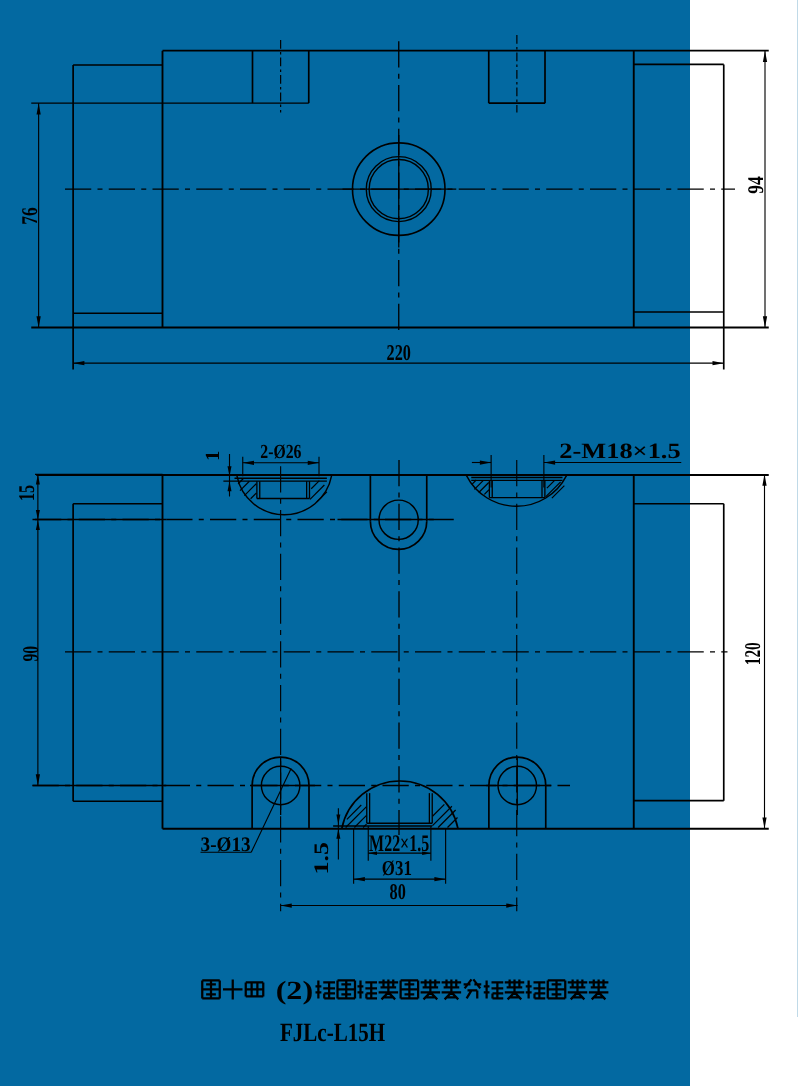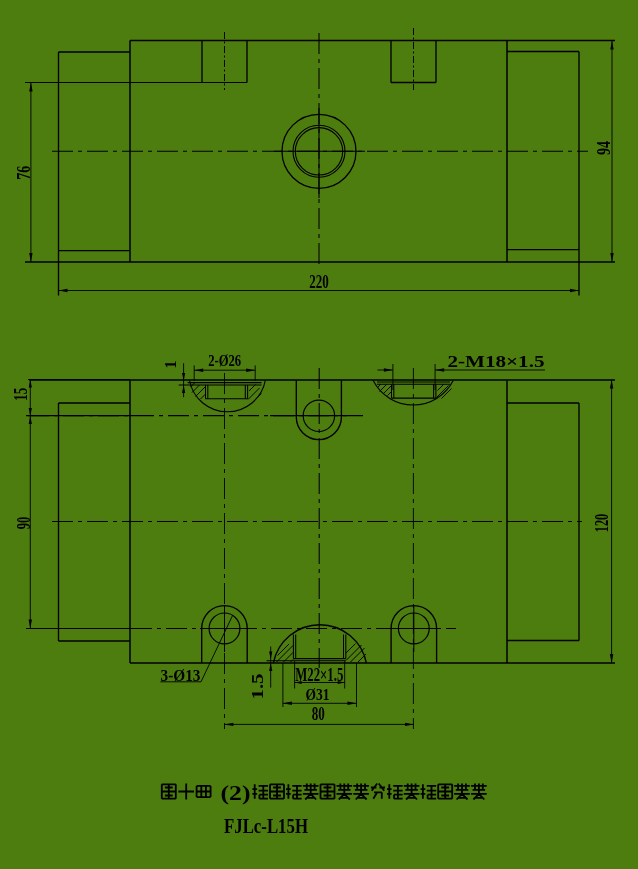--- a/index.html
+++ b/index.html
@@ -1,16 +1,16 @@
 <!DOCTYPE html>
 <html><head>
 <meta charset="utf-8">
 <style>
   html,body { margin:0; padding:0; background:#ffffff; }
-  #page { width:638px; height:869px; position:relative; background:#4d7c0f;
+  #page { width:552px; height:869px; position:relative; background:#0369a1;
           font-family:"Liberation Serif", serif; }
 </style>
 </head>
 <body>
 
 <div id="page">
 <svg width="638" height="869" viewBox="0 0 638 869">
 
 <g>
         <line x1="130" y1="40.5" x2="615" y2="40.5" stroke="#000000" stroke-width="1.5"></line>

